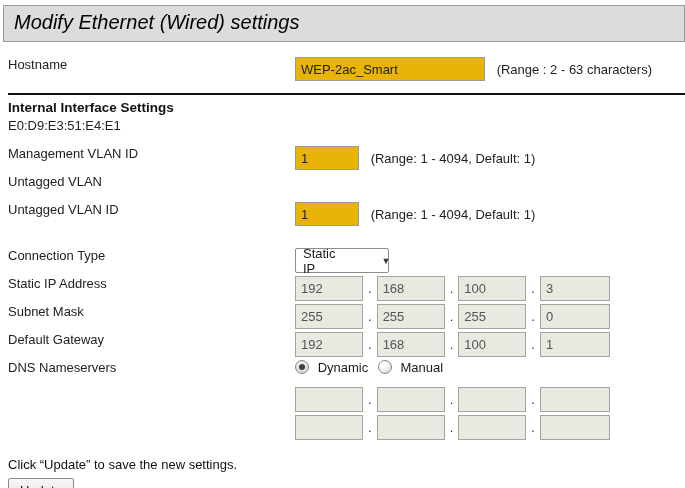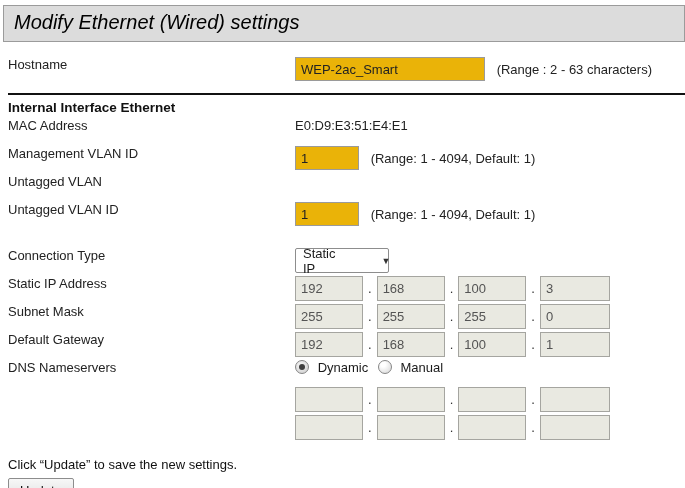--- a/index.html
+++ b/index.html
@@ -117,24 +117,23 @@
   <div class="row">
     <div class="label">Hostname</div>
     <div>
       <input class="text-input w-hostname" type="text" value="WEP-2ac_Smart" style="">
       <span class="hint">(Range : 2 - 63 characters)</span>
     </div>
   </div>
 
   <div class="divider"></div>
 
-  <div class="section-heading">Internal Interface Ethernet</div>
-
-  <div class="row">
-    <div class="label">MAC Address</div>
+  <div class="section-heading">Internal Interface Settings</div>
+
+  <div class="row">
     <div class="mac-value">E0:D9:E3:51:E4:E1</div>
   </div>
 
   <div class="row">
     <div class="label">Management VLAN ID</div>
     <div>
       <input class="text-input w-vlan" type="text" value="1" style="">
       <span class="hint">(Range: 1 - 4094, Default: 1)</span>
     </div>
   </div>

